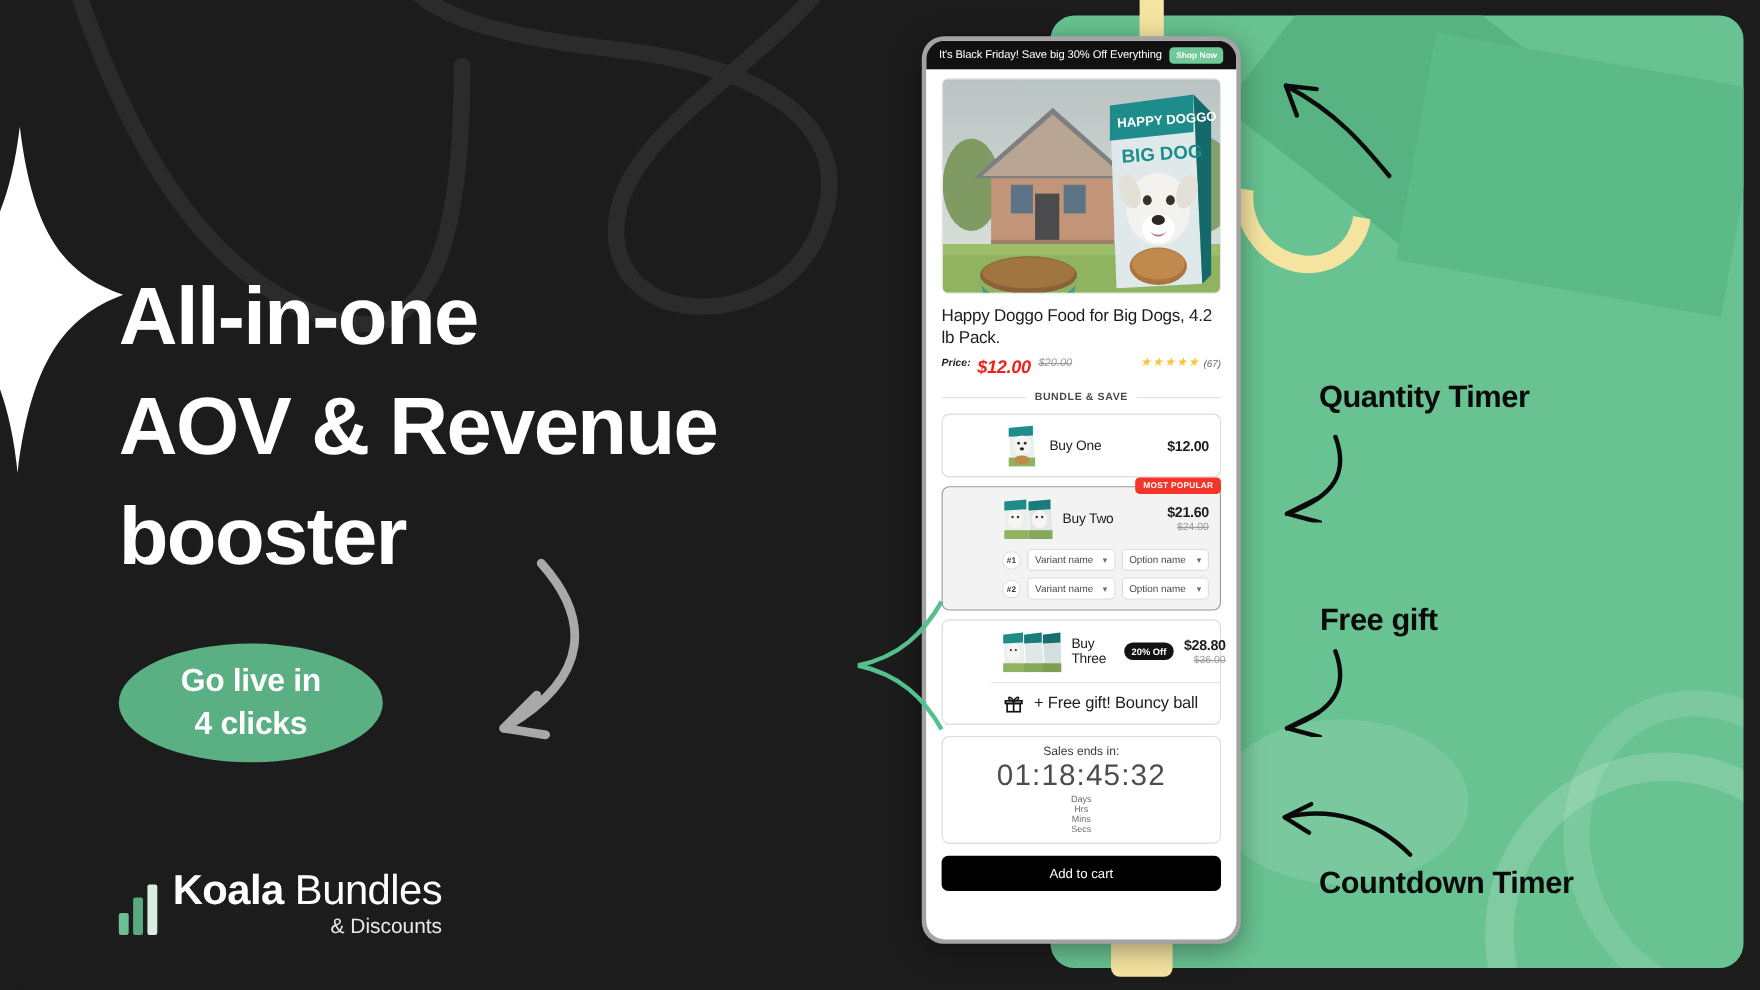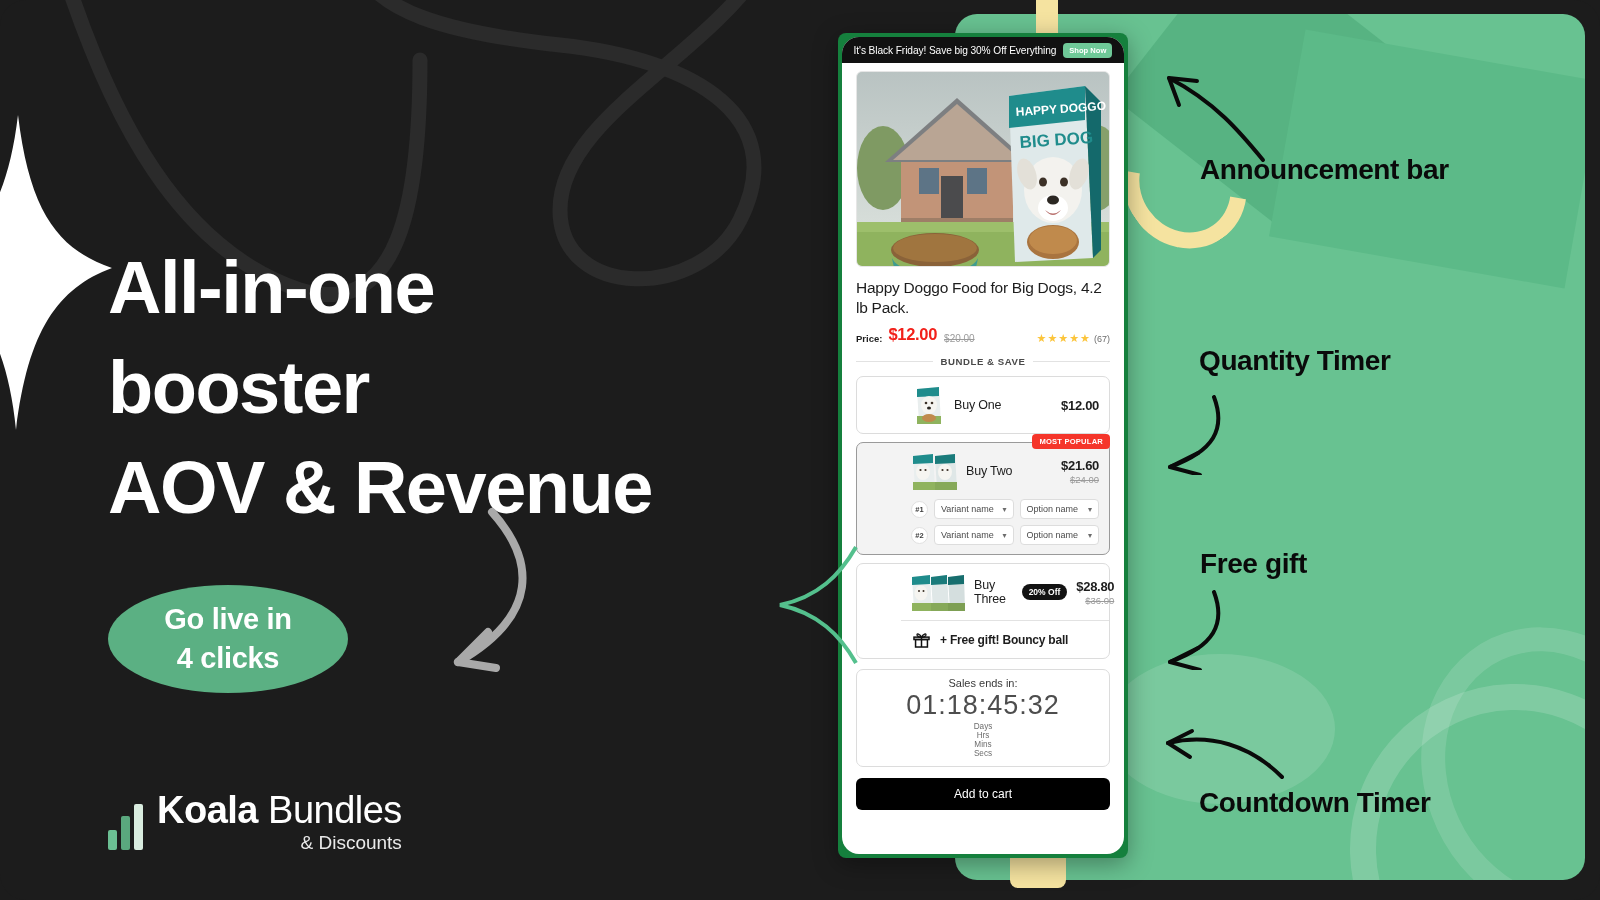--- a/index.html
+++ b/index.html
@@ -122,22 +122,22 @@
   .logo-text { display:flex; flex-direction:column; }
   .logo-line1 { font-size:38px; line-height:40px; color:#fff; letter-spacing:-0.5px; }
   .logo-line1 b { font-weight:700; }
   .logo-line1 em { font-style:normal; font-weight:300; }
   .logo-line2 { font-size:19px; color:#e9e9e9; font-weight:300; text-align:right; margin-top:2px; }
 
   
   .phone {
     position:absolute; left: 838px; top: 33px;
     width: 290px; height: 825px;
-    background:#15803d;
-    border-radius: 8px;
+    background:#a3a3a3;
+    border-radius: 20px;
     padding: 4px;
     z-index: 5;
     box-shadow: 0 6px 24px rgba(0,0,0,0.35);
   }
   .screen {
     width:100%; height:100%;
     background:#ffffff;
     border-radius: 17px;
     overflow:hidden;
     position:relative;
@@ -161,21 +161,21 @@
     border:1px solid #e6e6e6;
     overflow:hidden; position:relative;
     background:#dfe6e2;
   }
 
   .prod-title {
     margin-top:11px;
     font-size:15.5px; line-height:20px; color:#1d1d1d; font-weight:400;
     letter-spacing:-0.25px;
   }
-  .price-row { margin-top:7px; display:flex; align-items:flex-end; }
+  .price-row { margin-top:7px; display:flex; align-items:flex-start;font-style:italic; }
   .price-label { font-size:9.5px; font-weight:700; color:#1d1d1d; margin-right:6px; }
   .price-now { font-size:16.5px; font-weight:700; color:#f2201a; letter-spacing:-0.3px; }
   .price-was { font-size:10px; color:#9b9b9b; text-decoration:line-through; margin-left:7px; }
   .rating { margin-left:auto; display:flex; align-items:center; gap:1px; }
   .rating .st { color:#fcc53c; font-size:11px; line-height:11px; }
   .rating .cnt { font-size:9px; color:#6d6d6d; margin-left:3px; }
 
   .divider-label {
     margin-top:12px; display:flex; align-items:center; gap:8px;
     color:#4a4a4a; font-size:9.6px; font-weight:700; letter-spacing:0.55px;
@@ -221,21 +221,21 @@
     flex:1; height:20px; background:#fff; border:1px solid #dddddd;
     border-radius:4px; display:flex; align-items:center;
     padding: 0 6px; font-size:9px; color:#4b4b4b;
   }
   .vsel .chev { margin-left:auto; font-size:8px; color:#6c6c6c; }
 
   .giftrow {
     border-top:1px solid #e2e2e2;
     padding: 9px 11px; display:flex; align-items:center; gap:9px;
   }
-  .gift-text { font-size:12px; font-weight:700; color:#1d1d1d; letter-spacing:-0.2px; }
+  .gift-text { font-size:15px; font-weight:400; color:#1d1d1d; letter-spacing:-0.2px; }
 
   
   .countdown {
     margin-top:10px;
     border:1px solid #dcdcdc; border-radius:7px;
     padding: 7px 10px 8px 10px; text-align:center;
   }
   .cd-title { font-size:11px; color:#3a3a3a; }
   .cd-time { font-size:27px; font-weight:500; color:#4d4d4d; letter-spacing:1px; margin-top:1px; line-height:31px; }
   .cd-labels { display:flex; justify-content:space-around; margin-top:1px; padding:0 8px;flex-direction:column; }
@@ -292,22 +292,22 @@
   <div class="yellow-strip"></div>
   <div class="yellow-strip-b"></div>
   <div class="yellow-arc"></div>
 
   <svg class="anno-svg" style="left:778px; top:545px; width:80px; height:120px;" viewBox="0 0 80 120">
     <path d="M 78 2 C 62 30, 40 52, 2 60 C 40 68, 62 90, 78 118" stroke="#54c08d" stroke-width="4" fill="none"></path>
   </svg>
 
   <div class="headline">
     <span>All-in-one</span>
+    <span>AOV &amp; Revenue</span>
     <span>booster</span>
-    <span>AOV &amp; Revenue</span>
   </div>
 
   <div class="pill">
     <div>Go live in</div>
     <div>4 clicks</div>
   </div>
 
   <div class="logo">
     <div class="logo-bars">
       <i class="lb1"></i>
@@ -333,21 +333,20 @@
   </svg>
   <svg class="anno-svg" style="left:1160px; top:590px; width:120px; height:80px;" viewBox="0 0 120 80">
     <path d="M 54 2 C 66 34, 54 56, 10 72" stroke="#0a0a0a" stroke-width="4" fill="none" stroke-linecap="round"></path>
     <path d="M 10 72 L 38 58 M 10 72 L 40 80" stroke="#0a0a0a" stroke-width="4" fill="none" stroke-linecap="round"></path>
   </svg>
   <svg class="anno-svg" style="left:1160px; top:725px; width:130px; height:60px;" viewBox="0 0 130 60">
     <path d="M 122 52 C 90 20, 50 8, 8 18" stroke="#0a0a0a" stroke-width="4" fill="none" stroke-linecap="round"></path>
     <path d="M 8 18 L 32 6 M 8 18 L 30 32" stroke="#0a0a0a" stroke-width="4" fill="none" stroke-linecap="round"></path>
   </svg>
 
-  <div class="anno anno-1">Announcement bar</div>
   <div class="anno anno-2">Quantity Timer</div>
   <div class="anno anno-3">Free gift</div>
   <div class="anno anno-4">Countdown Timer</div>
 
   <div class="phone">
     <div class="screen">
 
       <div class="announce">
         <div class="announce-text">It's Black Friday! Save big 30% Off Everything</div>
         <div class="shop-now">Shop Now</div>

